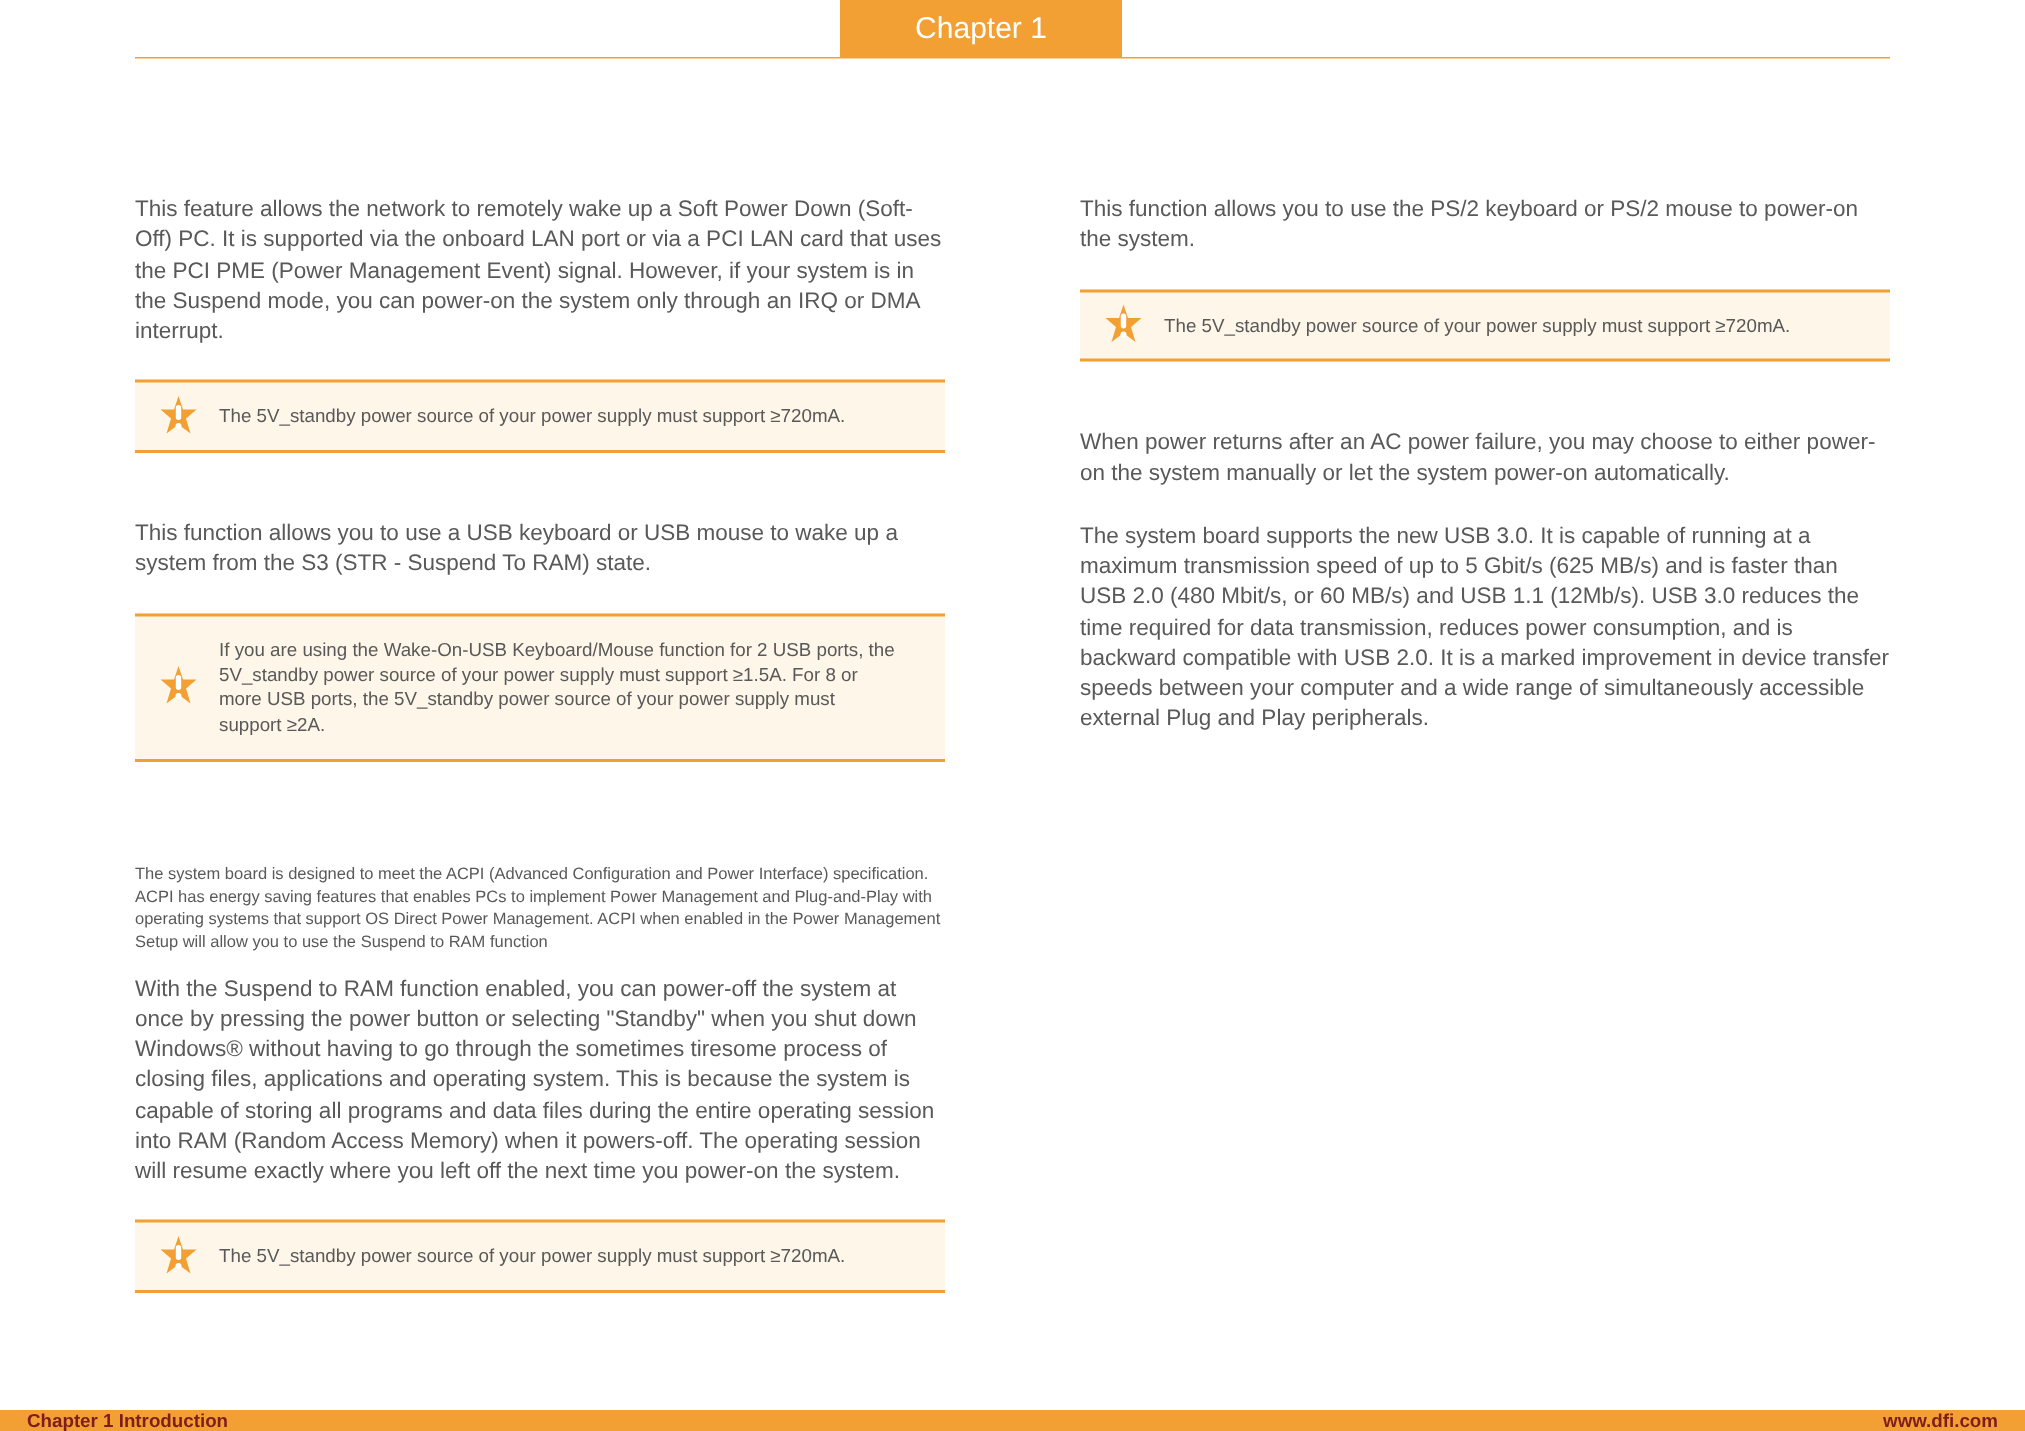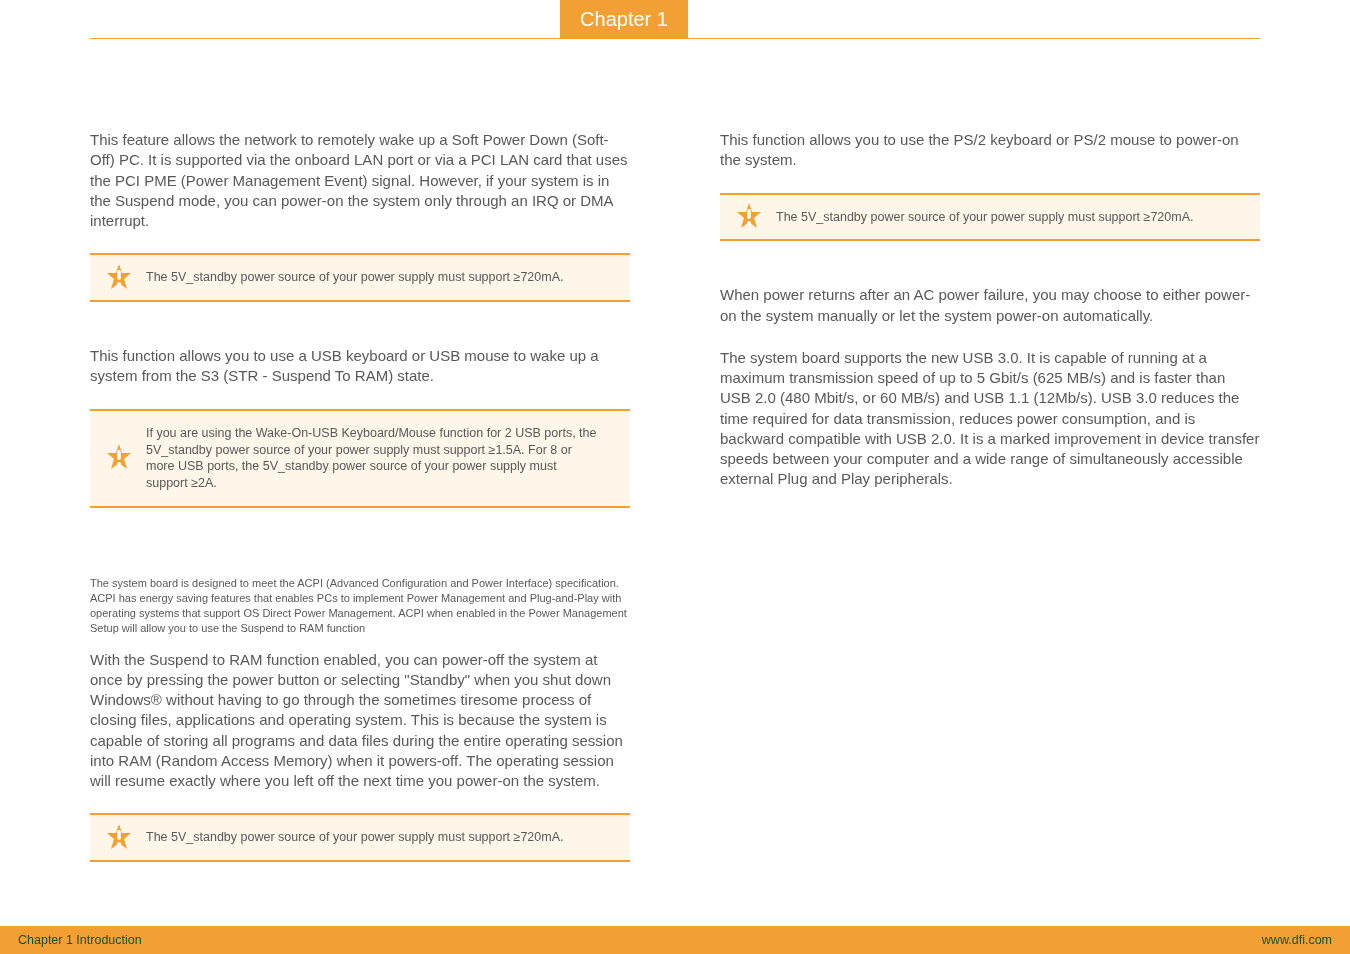--- a/index.html
+++ b/index.html
@@ -2,21 +2,21 @@
 <html><head>
 <meta charset="utf-8">
 <style>
   * { box-sizing: border-box; margin: 0; padding: 0; }
   html, body { width: 1350px; height: 954px; font-family: Arial, Helvetica, sans-serif; background: #ffffff; }
   .page { width: 1350px; height: 954px; position: relative; }
   .chapter-tab {
     position: absolute;
     top: 0;
     left: 560px;
-    width: 128px;
+    width: 188px;
     height: 38px;
     background: #f2a033;
     color: #ffffff;
     display: flex;
     align-items: center;
     justify-content: center;
     font-size: 20px;
     font-weight: 400;
   }
   .chapter-rule {
@@ -55,28 +55,29 @@
     transform: translateY(-50%);
     width: 30px;
     height: 30px;
   }
   .note-text { font-size: 12.5px; color: #595959; line-height: 1.35; }
   .footer {
     position: absolute;
     bottom: 0;
     left: 0;
     right: 0;
-    height: 28px;
+    height: 14px;
     background: #f2a033;
-    color: #14532d;
+    color: #7f1d1d;
     font-size: 12.5px;
     display: flex;
     align-items: center;
     justify-content: space-between;
     padding: 0 18px;
+    font-weight: bold;
   }
   .gap-lg { height: 24px; }
 </style>
 </head>
 <body>
 
 <div class="page">
   <div class="chapter-tab">
     <span>Chapter 1</span>
   </div>

